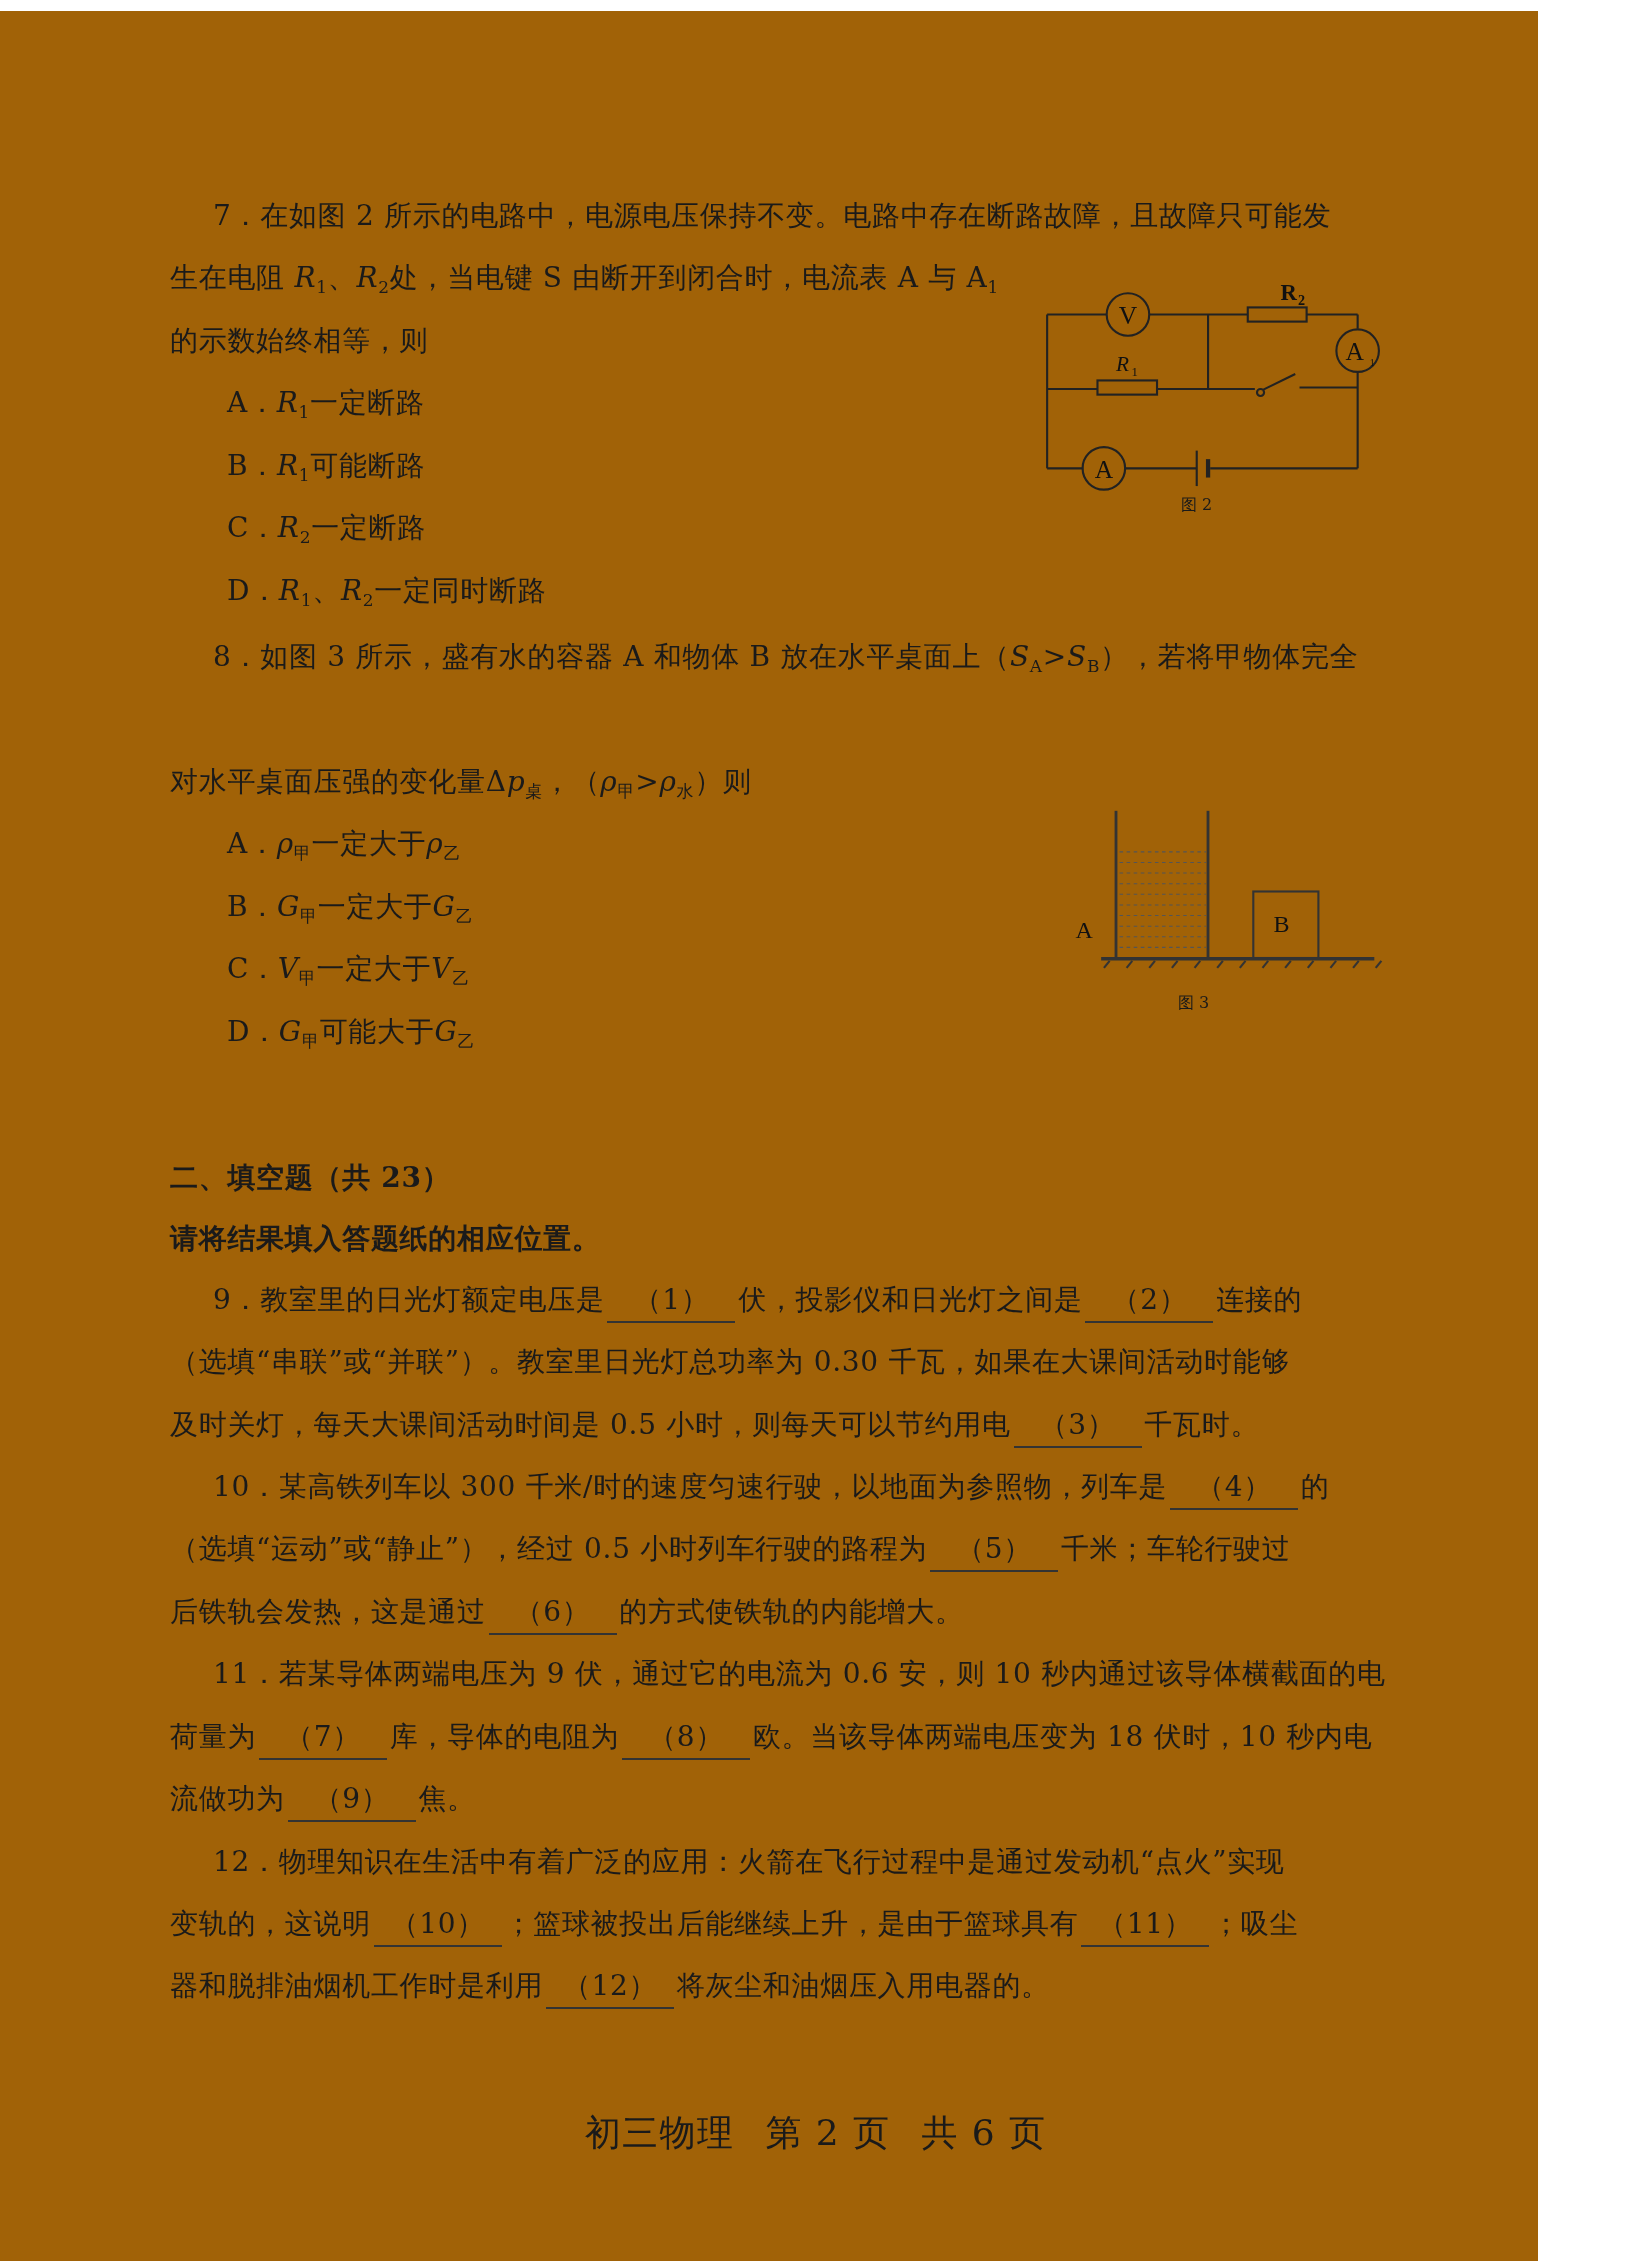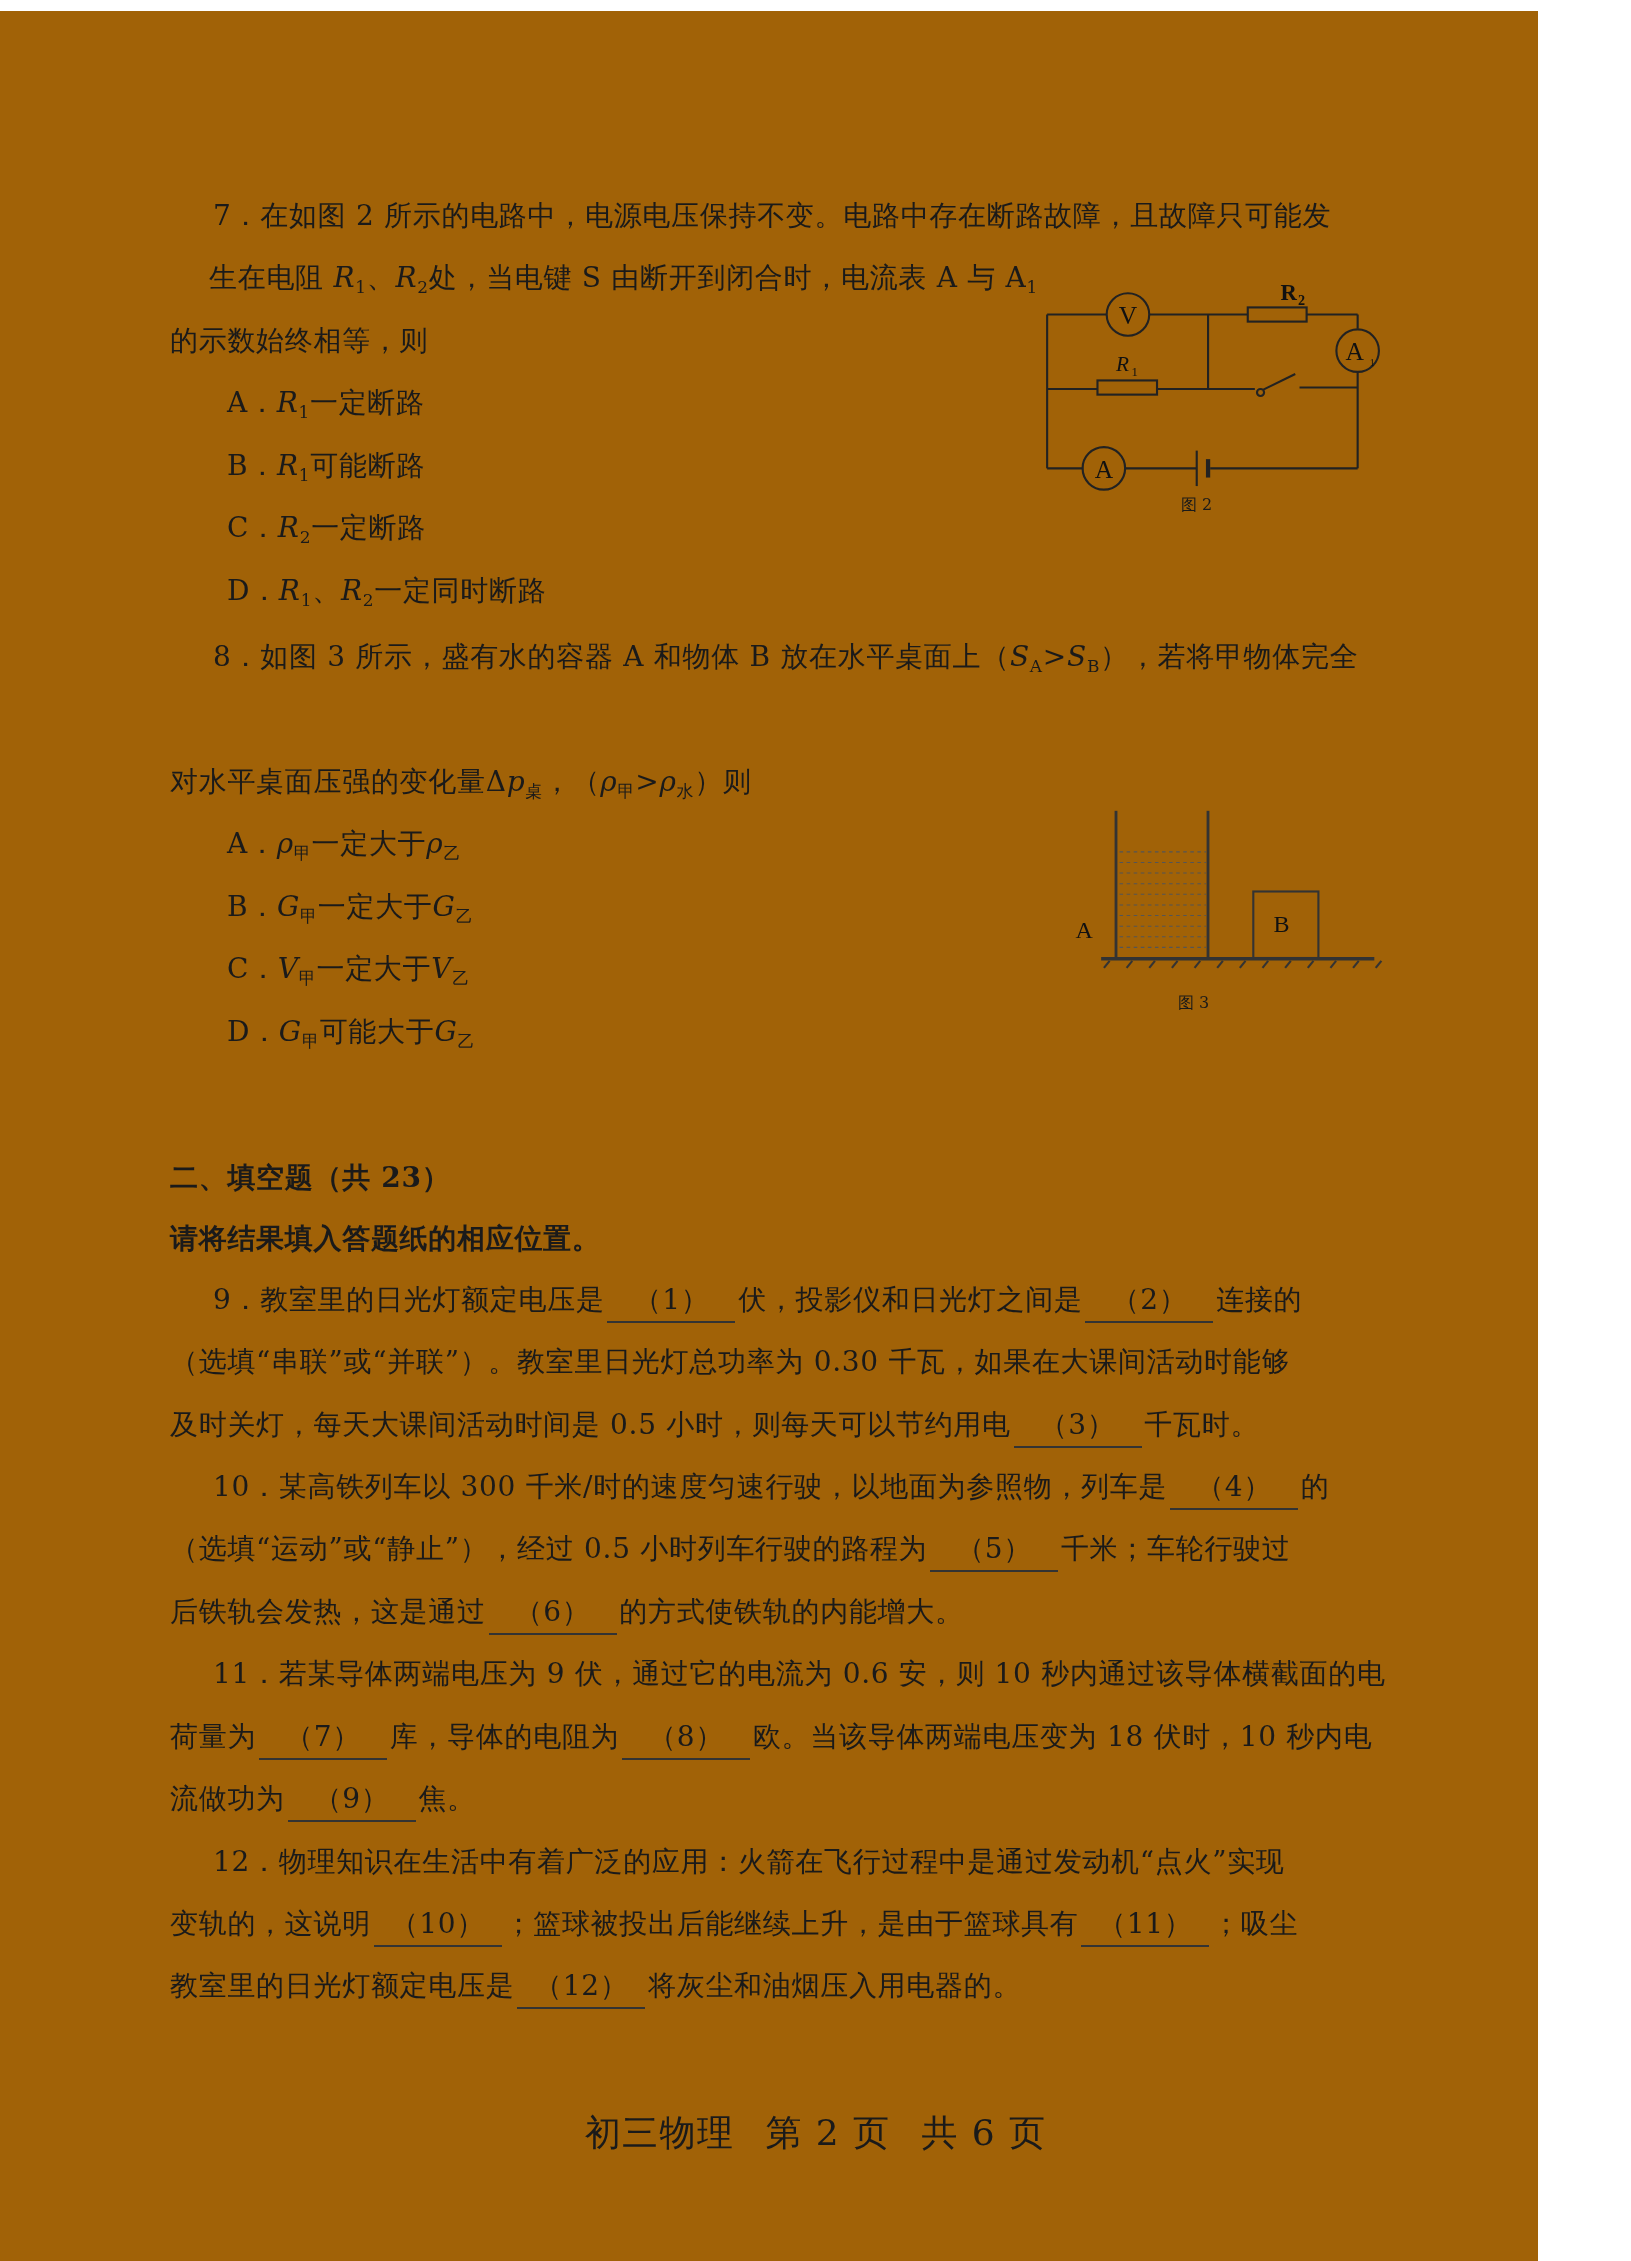--- a/index.html
+++ b/index.html
@@ -17,21 +17,21 @@
   .footer span { margin: 0 15.6px; }
 </style>
 </head>
 <body>
 
 <div class="page">
 
   <div class="line" style="left:213px; top:183px;">
     <span>7．在如图 2 所示的电路中，电源电压保持不变。电路中存在断路故障，且故障只可能发</span>
   </div>
-  <div class="line" style="left:170px; top:245px;margin-left:39px;">
+  <div class="line" style="left:170px; top:245px;">
     <span>生在电阻 </span><span class="italic">R</span><span class="sub">1</span><span>、</span><span class="italic">R</span><span class="sub">2</span><span>处，当电键 S 由断开到闭合时，电流表 A 与 A</span><span class="sub">1</span>
   </div>
   <div class="line" style="left:170px; top:308px;">
     <span>的示数始终相等，则</span>
   </div>
 
   <div class="line" style="left:227px; top:370px;">
     <span>A．</span><span class="italic">R</span><span class="sub">1</span><span>一定断路</span>
   </div>
   <div class="line" style="left:227px; top:433px;">
@@ -183,20 +183,20 @@
   </div>
   <div class="line" style="left:170px; top:1766px;">
     <span>流做功为</span><span class="blank">（9）</span><span>焦。</span>
   </div>
 
   <div class="line" style="left:213px; top:1829px;">12．物理知识在生活中有着广泛的应用：火箭在飞行过程中是通过发动机“点火”实现</div>
   <div class="line" style="left:170px; top:1891px;">
     <span>变轨的，这说明</span><span class="blank">（10）</span><span>；篮球被投出后能继续上升，是由于篮球具有</span><span class="blank">（11）</span><span>；吸尘</span>
   </div>
   <div class="line" style="left:170px; top:1953px;">
-    <span>教室里的日光灯额定电压是</span><span class="blank">（12）</span><span>将灰尘和油烟压入用电器的。</span>
+    <span>器和脱排油烟机工作时是利用</span><span class="blank">（12）</span><span>将灰尘和油烟压入用电器的。</span>
   </div>
 
   <div class="footer">
     <span>初三物理</span><span>第 2 页</span><span>共 6 页</span>
   </div>
 </div>
 
 
 </body></html>

